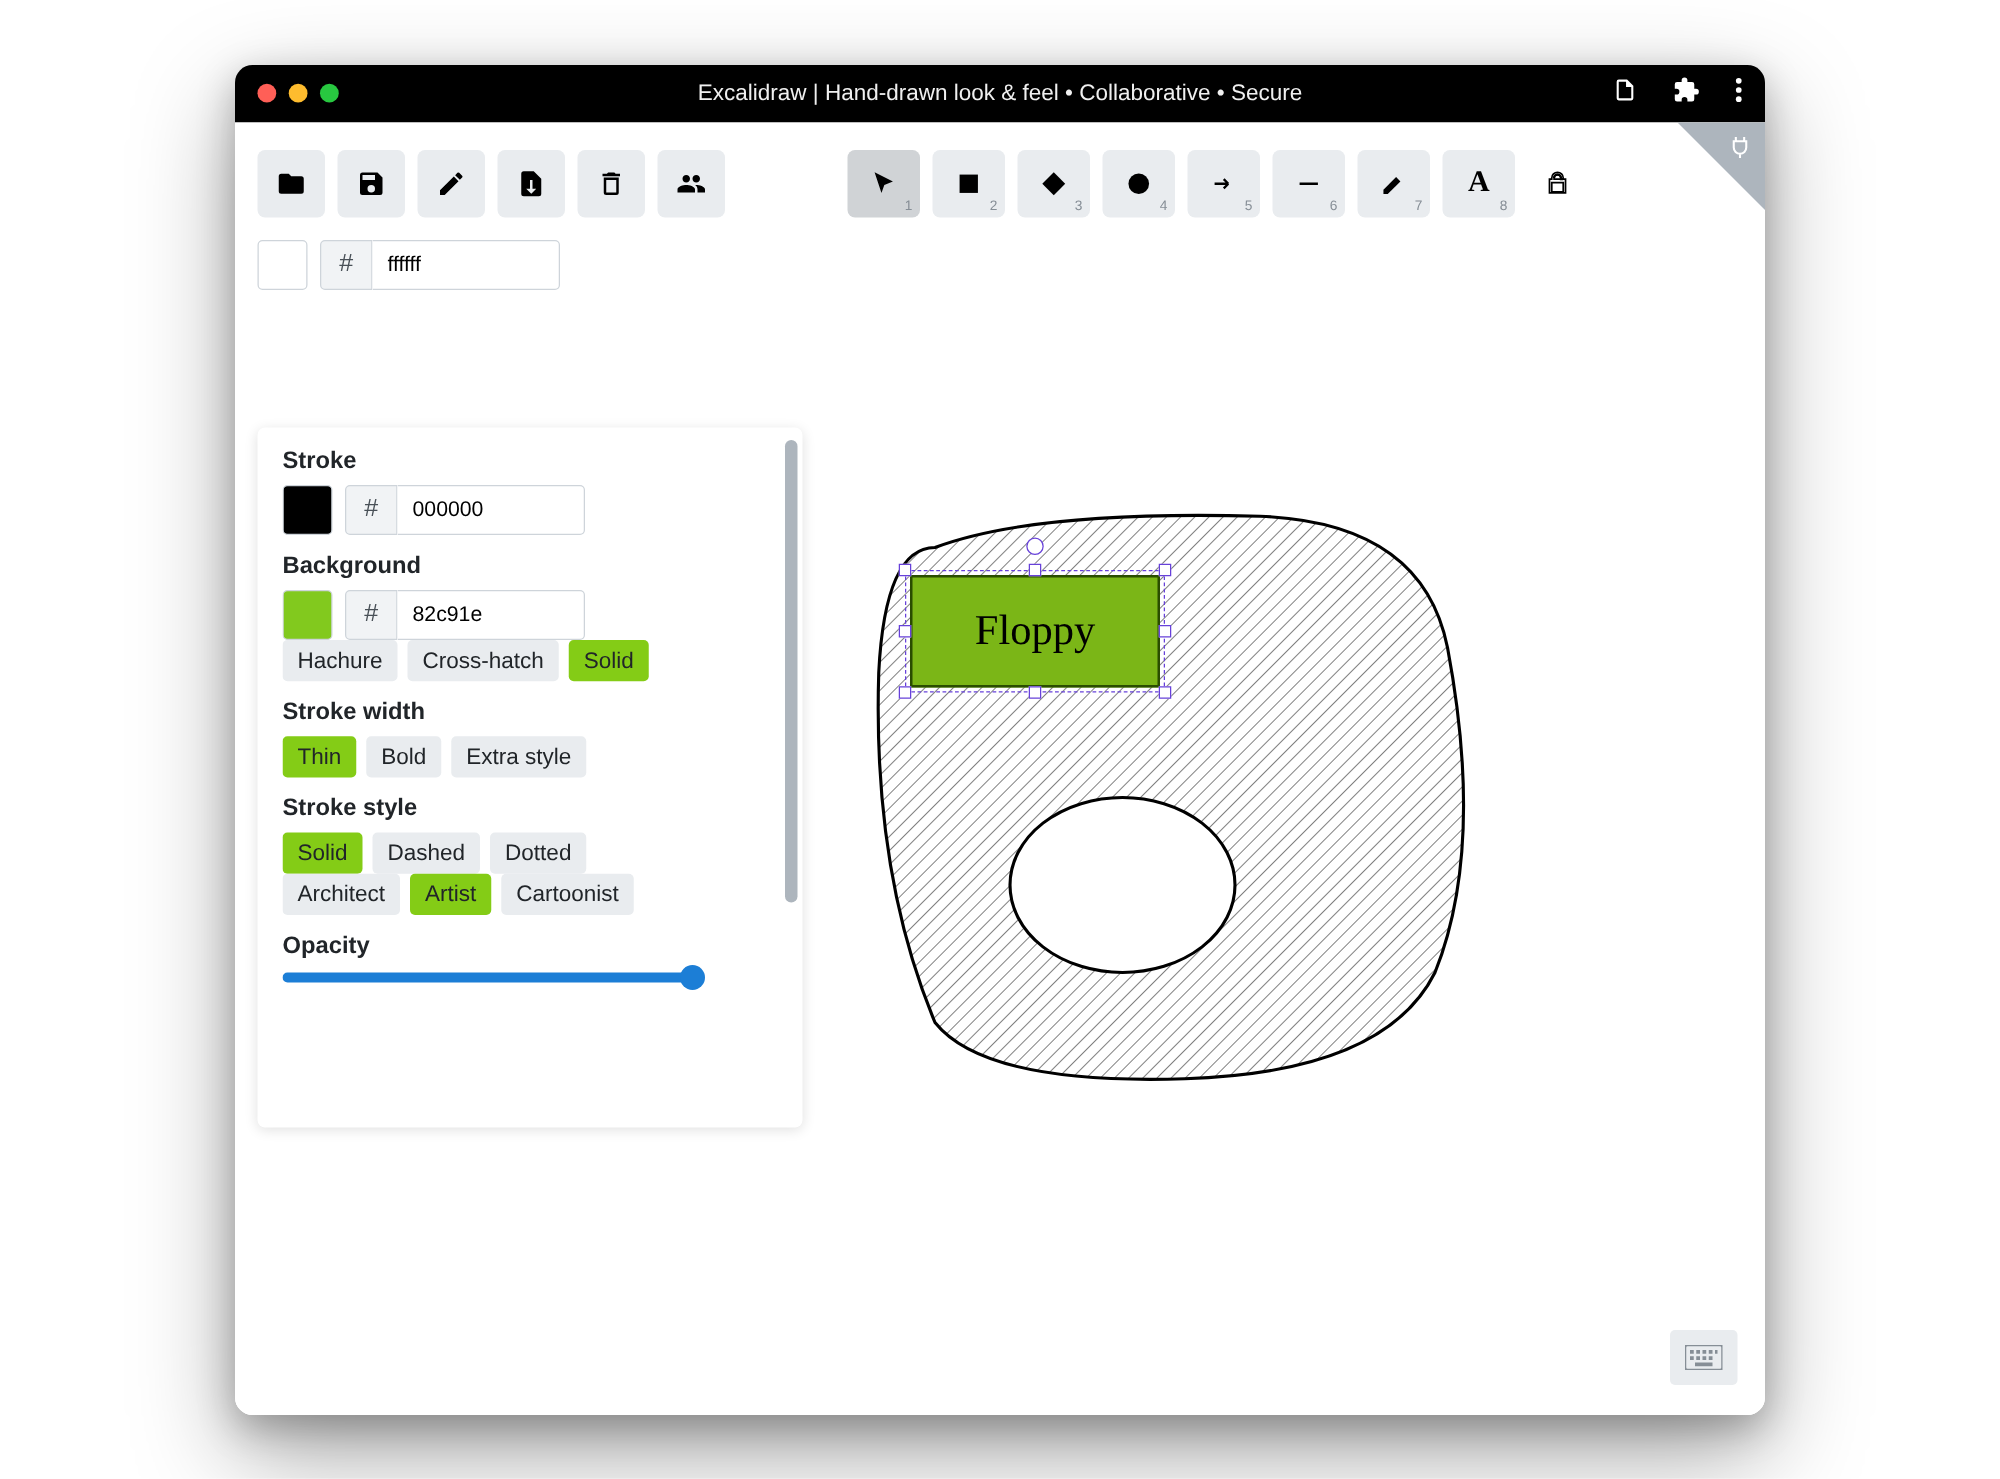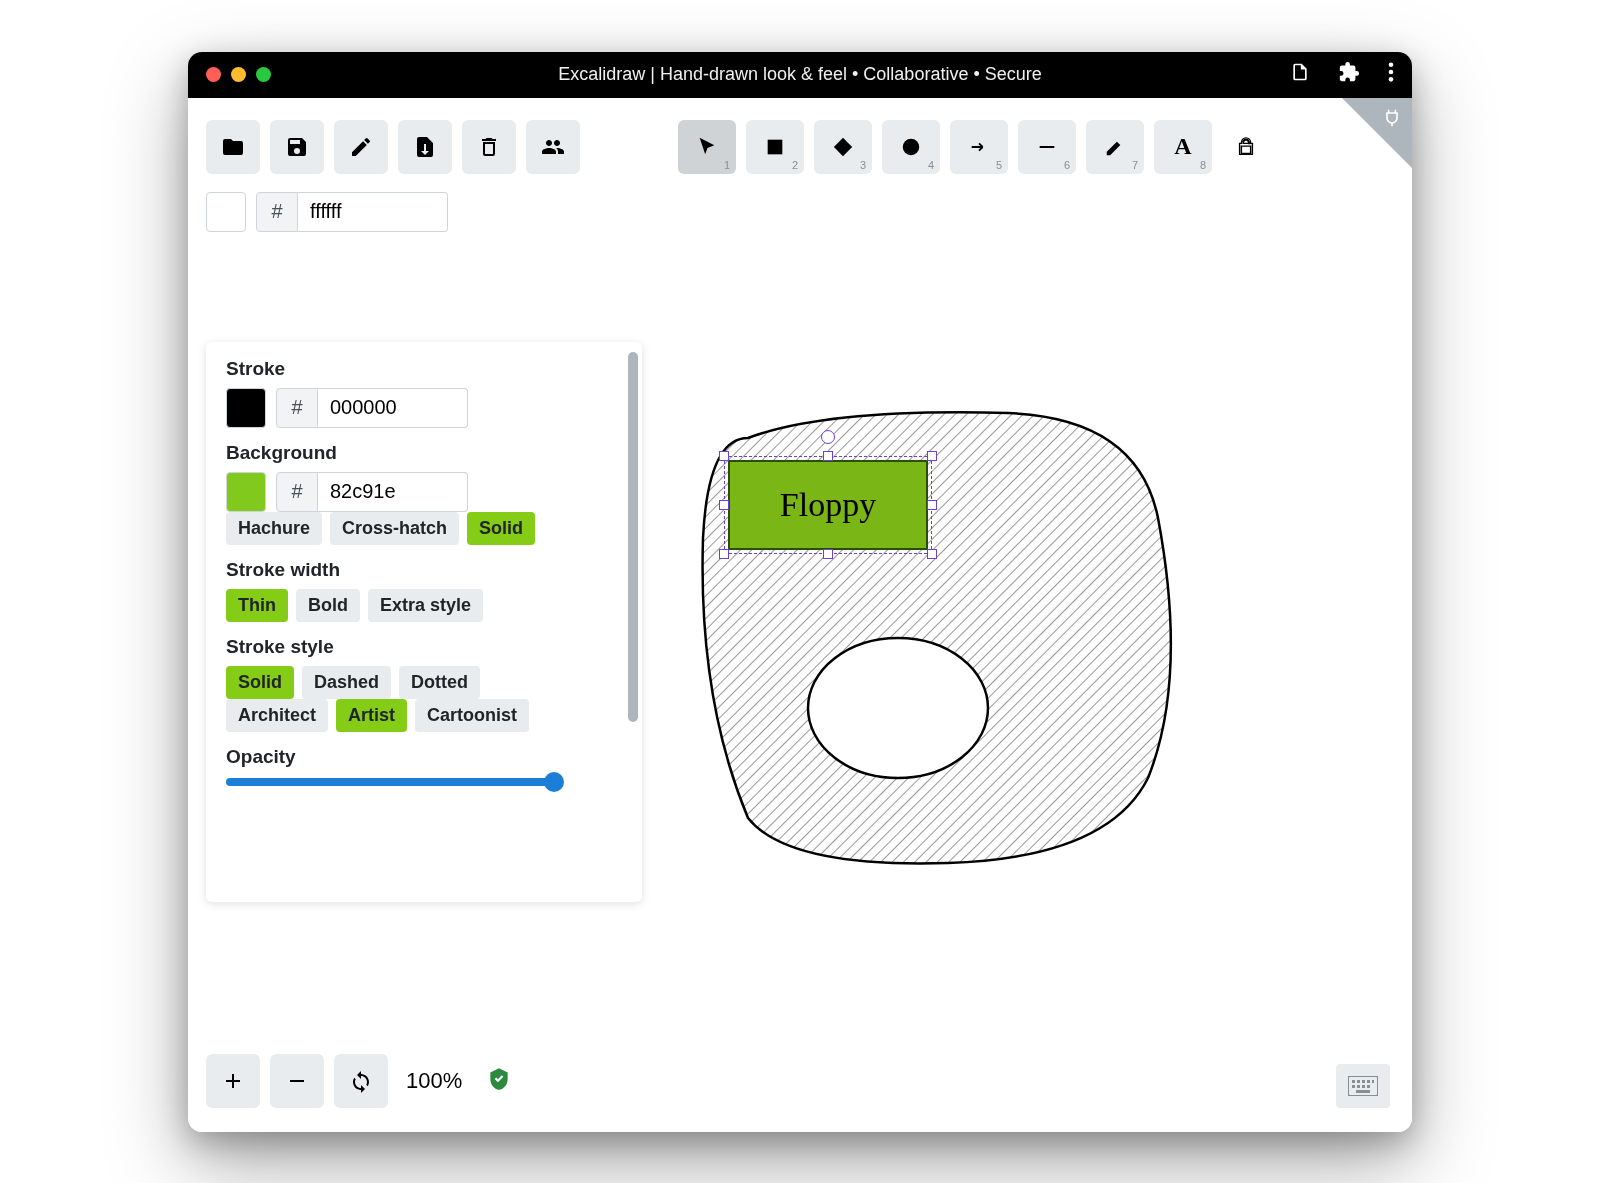--- a/index.html
+++ b/index.html
@@ -77,21 +77,21 @@
   display: flex; align-items: center; justify-content: center;
   font-size: 20px; color: #495057;
   background: #f1f3f5;
 }
 .color-input {
   height: 40px; width: 150px;
   border: 1px solid #ced4da;
   border-left: none;
   border-radius: 0 4px 4px 0;
   padding: 0 12px;
-  font-size: 20px;
+  font-size: 17px;
   font-family: inherit;
 }
 
 
 .shape-toolbar {
   position: absolute;
   top: 22px; left: 490px;
   display: flex; gap: 10px;
   align-items: center;
 }
@@ -147,21 +147,20 @@
 .color-row { display: flex; align-items: center; }
 .color-row .swatch { margin-right: 10px; }
 .pill-row { display: flex; gap: 8px; }
 .pill {
   background: #e9ecef;
   border-radius: 4px;
   padding: 6px 12px;
   font-size: 18px;
   color: #212529;
   cursor: pointer;
-  font-weight: bold;
 }
 .pill.active { background: #84cc16; }
 .slider-track {
   position: relative;
   height: 8px;
   width: 330px;
   background: #1c7ed6;
   border-radius: 4px;
   margin-top: 10px;
 }
@@ -469,43 +468,20 @@
       <div class="sel-handle" style="top:253px; left:175px"></div>
       <div class="sel-handle" style="top:253px; left:279px"></div>
       <div class="sel-handle" style="top:302px; left:71px"></div>
       <div class="sel-handle" style="top:302px; left:279px"></div>
       <div class="sel-handle" style="top:351px; left:71px"></div>
       <div class="sel-handle" style="top:351px; left:175px"></div>
       <div class="sel-handle" style="top:351px; left:279px"></div>
       <div style="position:absolute; top:232px; left:173px; width:14px; height:14px; border:1px solid #6741d9; border-radius:50%; background:#fff"></div>
     </div>
 
-    <div class="zoom-bar">
-      <div class="btn">
-          <svg viewBox="0 0 24 24">
-            <path d="M19 13h-6v6h-2v-6H5v-2h6V5h2v6h6v2z"></path>
-          </svg>
-        </div>
-      <div class="btn">
-          <svg viewBox="0 0 24 24">
-            <path d="M19 13H5v-2h14v2z"></path>
-          </svg>
-        </div>
-      <div class="btn">
-          <svg viewBox="0 0 24 24">
-            <path d="M12 5V2L8 6l4 4V7c3.31 0 6 2.69 6 6 0 1.01-.25 1.97-.7 2.8l1.46 1.46A7.93 7.93 0 0 0 20 13c0-4.42-3.58-8-8-8zm0 14c-3.31 0-6-2.69-6-6 0-1.01.25-1.97.7-2.8L5.24 8.74A7.93 7.93 0 0 0 4 13c0 4.42 3.58 8 8 8v3l4-4-4-4v3z"></path>
-          </svg>
-        </div>
-      <div class="zoom-pct">100%</div>
-      <span class="shield-icon">
-        <svg width="26" height="26" viewBox="0 0 24 24" fill="#2b8a3e">
-            <path d="M12 2l8 4v6c0 5-3.5 9.5-8 10-4.5-.5-8-5-8-10V6l8-4zm-1 13l5-5-1.4-1.4L11 12.2 9.4 10.6 8 12l3 3z"></path>
-          </svg>
-      </span>
-    </div>
 
     <div class="keyboard-btn">
       <svg width="30" height="20" viewBox="0 0 30 20" fill="#868e96">
           <rect x="0" y="0" width="30" height="20" rx="2" fill="none" stroke="#868e96" stroke-width="2"></rect>
           <rect x="4" y="4" width="3" height="3"></rect>
           <rect x="9" y="4" width="3" height="3"></rect>
           <rect x="14" y="4" width="3" height="3"></rect>
           <rect x="19" y="4" width="3" height="3"></rect>
           <rect x="24" y="4" width="2" height="3"></rect>
           <rect x="4" y="9" width="3" height="3"></rect>

